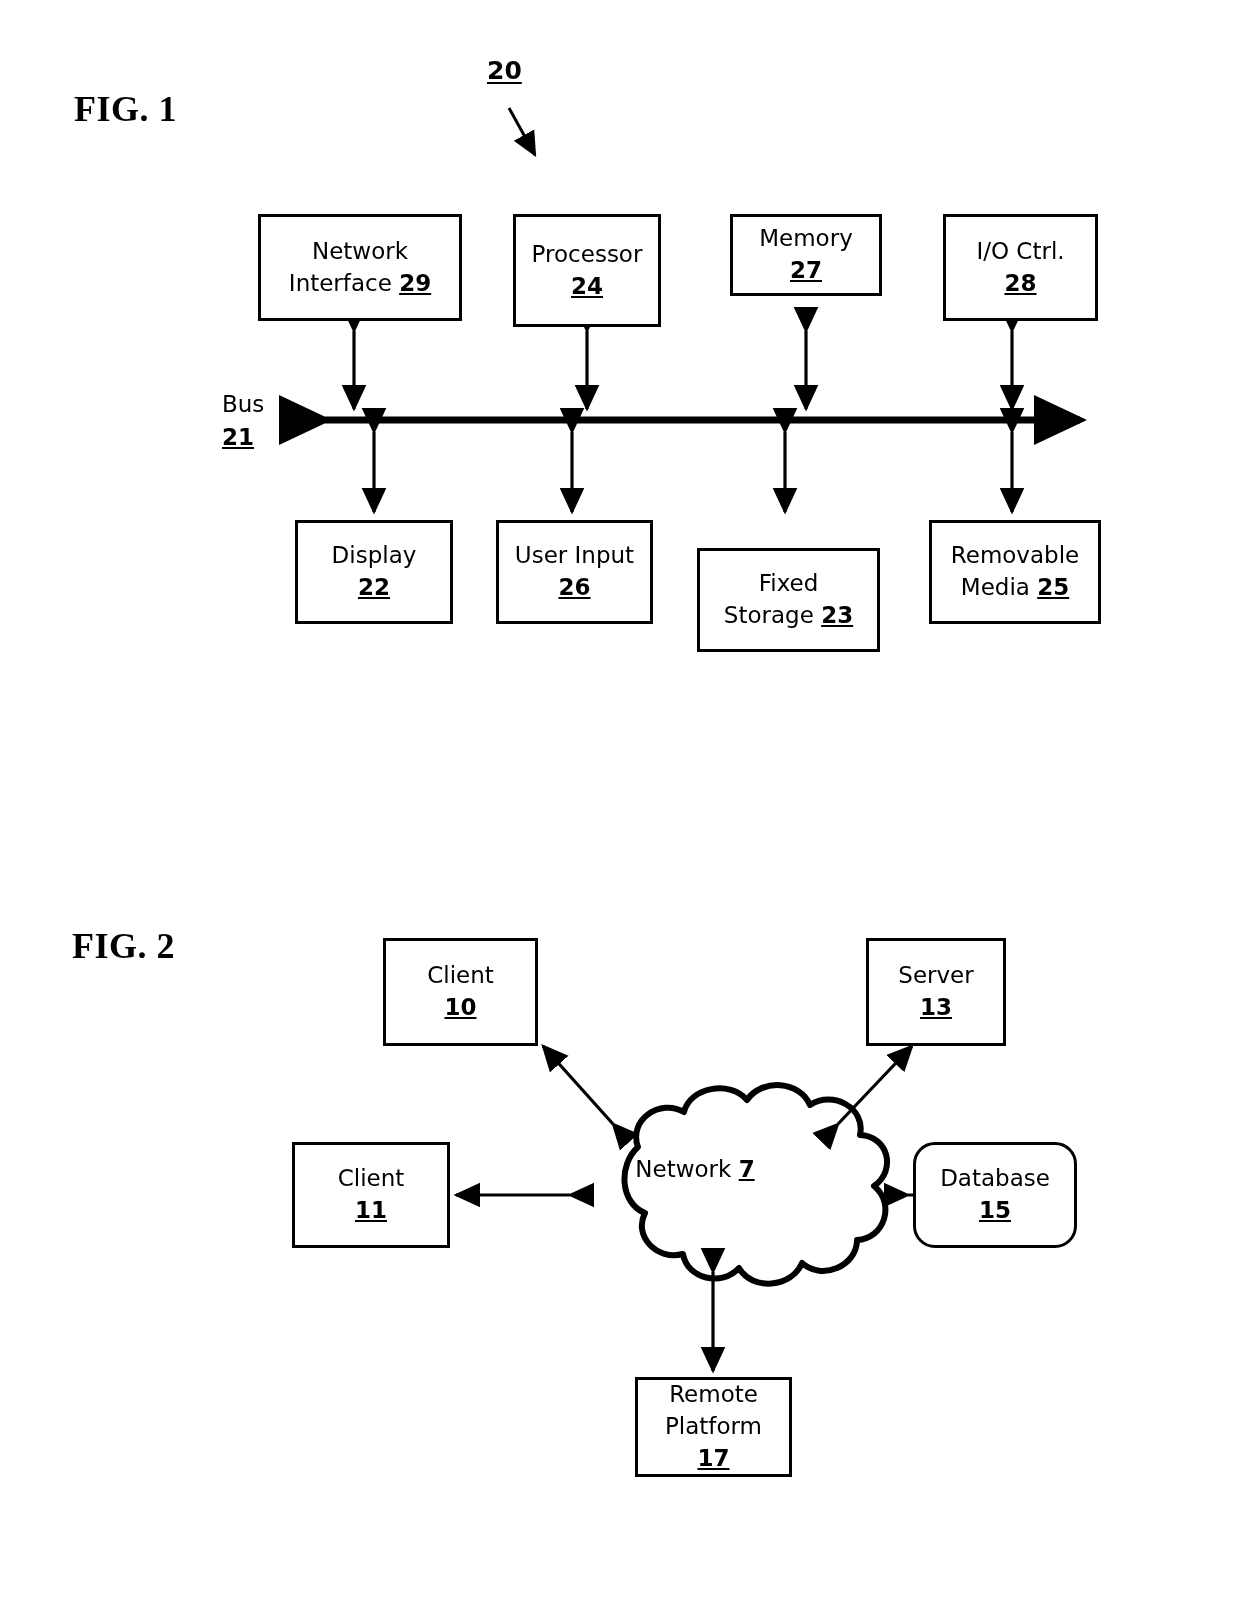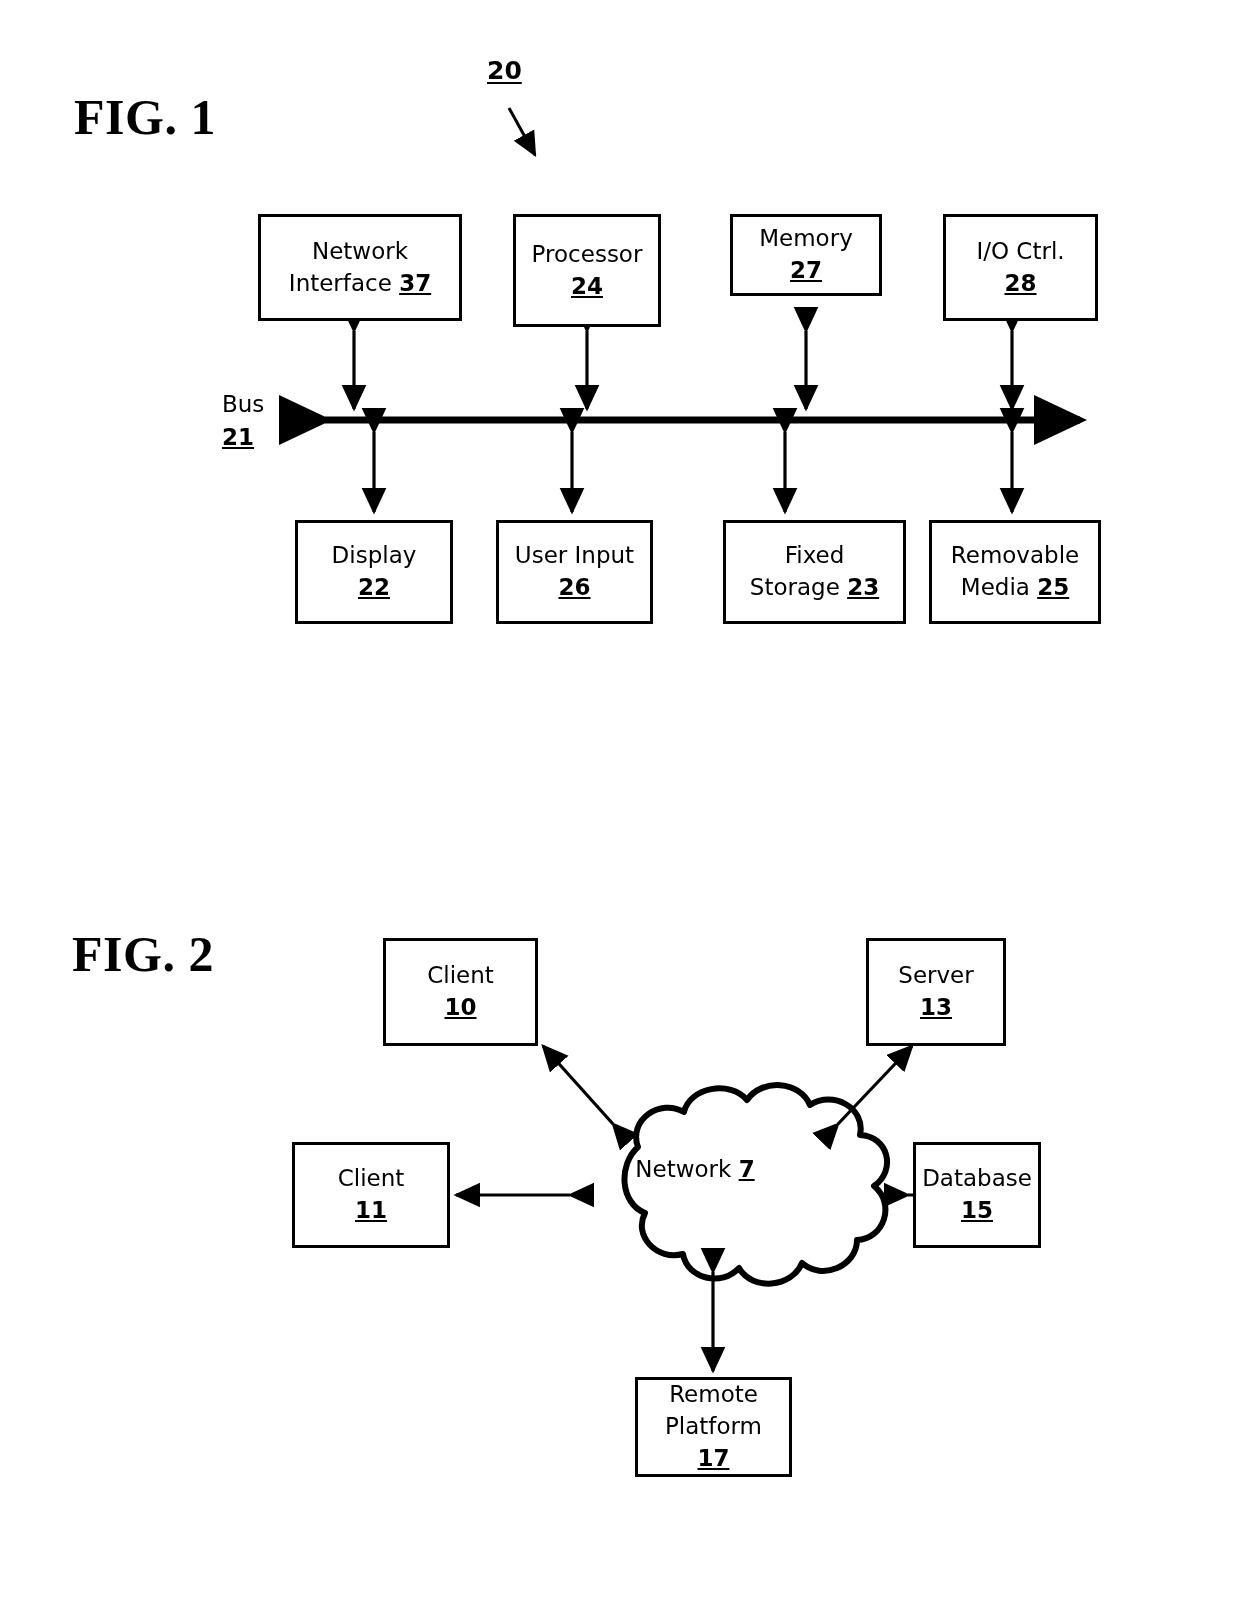--- a/index.html
+++ b/index.html
@@ -18,21 +18,21 @@
   }
   .page {
     position: absolute;
     inset: 0;
   }
   
   .fig-title {
     position: absolute;
     font-family: "Liberation Serif", serif;
     font-weight: bold;
-    font-size: 50px;
+    font-size: 36px;
     letter-spacing: 0.5px;
     color: #000;
     white-space: nowrap;
   }
   #fig1-title { left: 74px;  top: 88px; }
   #fig2-title { left: 72px;  top: 925px; text-align: right; }
 
   
   .box {
     position: absolute;
@@ -59,38 +59,38 @@
     text-underline-offset: 2px;
   }
   
   #box-network-interface { left: 258px; top: 214px; width: 204px; height: 107px; }
   #box-processor         { left: 513px; top: 214px; width: 148px; height: 113px; }
   #box-memory            { left: 730px; top: 214px; width: 152px; height: 82px; }
   #box-io-ctrl           { left: 943px; top: 214px; width: 155px; height: 107px; }
 
   #box-display           { left: 295px; top: 520px; width: 158px; height: 104px; }
   #box-user-input        { left: 496px; top: 520px; width: 157px; height: 104px; }
-  #box-fixed-storage     { left: 697px; top: 520px; width: 183px; height: 104px; margin-left: 26px; }
+  #box-fixed-storage     { left: 697px; top: 548px; width: 183px; height: 104px; }
   #box-removable-media   { left: 929px; top: 520px; width: 172px; height: 104px; }
 
   
   #bus-label {
     position: absolute;
     left: 222px;
     top: 388px;
     width: 70px;
     font-size: 23px;
     line-height: 1.45;
     font-family: "DejaVu Sans", sans-serif;
   }
   
   #box-client-10       { left: 383px;  top: 938px;  width: 155px; height: 108px; }
   #box-server-13       { left: 866px;  top: 938px;  width: 140px; height: 108px; }
   #box-client-11       { left: 292px;  top: 1142px; width: 158px; height: 106px; }
-  #box-database-15     { left: 913px;  top: 1142px; width: 128px; height: 106px; }
+  #box-database-15     { left: 913px;  top: 1142px; width: 164px; height: 106px; border-radius: 22px; }
   #box-remote-platform { left: 635px;  top: 1377px; width: 157px; height: 100px; }
 
   
   .overlay {
     position: absolute;
     left: 0;
     top: 0;
     width: 1240px;
     height: 1621px;
     pointer-events: none;
@@ -149,21 +149,21 @@
       <line x1="572" y1="432" x2="572" y2="512"></line>
       <line x1="785" y1="432" x2="785" y2="512"></line>
       <line x1="1012" y1="432" x2="1012" y2="512"></line>
     </g>
 
     <line x1="325" y1="420" x2="1080" y2="420" stroke="#000" stroke-width="7" marker-start="url(#ahBig)" marker-end="url(#ahBig)"></line>
   </svg>
 
   <div class="box" id="box-network-interface">
     <span class="ln">Network</span>
-    <span class="ln"><span>Interface</span> <span class="ref">37</span></span>
+    <span class="ln"><span>Interface</span> <span class="ref">29</span></span>
   </div>
 
   <div class="box" id="box-processor">
     <span class="ln">Processor</span>
     <span class="ln ref">24</span>
   </div>
 
   <div class="box" id="box-memory">
     <span class="ln">Memory</span>
     <span class="ln ref">27</span>

